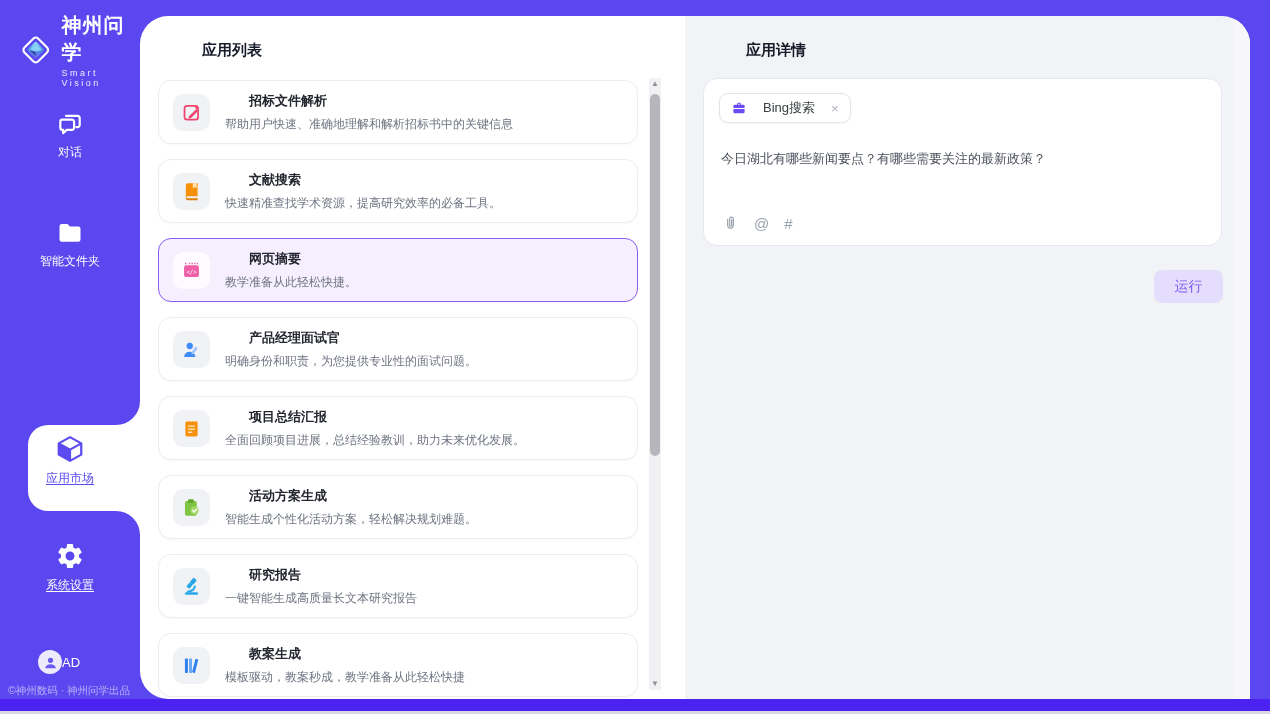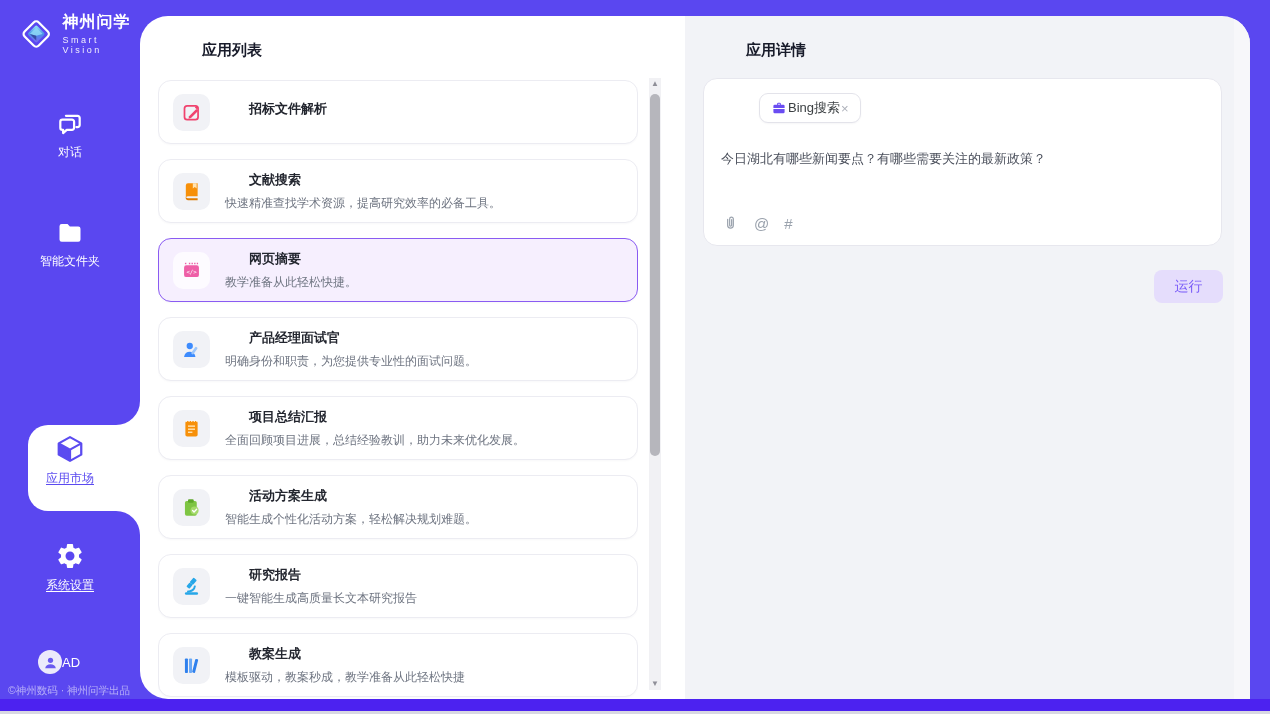--- a/index.html
+++ b/index.html
@@ -6,21 +6,21 @@
   html,body { width:1270px; height:714px; font-family:"Liberation Sans", sans-serif; }
   .stage { position:relative; width:1270px; height:714px; background:#5a47f0; overflow:hidden; }
 
   
   .bottom-bar { position:absolute; left:0; top:699px; width:1270px; height:12px; background:#4c22f0; }
   .bottom-edge { position:absolute; left:0; top:711px; width:1270px; height:3px; background:#d8d8e2; }
 
   
   .sidebar { position:absolute; left:0; top:0; width:140px; height:714px; color:#fff; }
   .logo { position:absolute; left:18px; top:12px; display:flex; align-items:center; gap:8px; }
-  .logo-name { font-size:16px; font-weight:bold; letter-spacing:1px; }
+  .logo-name { font-size:20px; font-weight:bold; letter-spacing:1px; }
   .logo-sub { font-size:9px; letter-spacing:2.5px; opacity:.9; margin-top:2px; }
   .nav-item { position:absolute; left:0; width:140px; text-align:center; cursor:pointer; z-index:3; }
   .nav-item svg { display:block; margin:0 auto 6px auto; }
   .nav-label { font-size:12px; color:#fff; }
   .nav-label.u { text-decoration:underline; text-underline-offset:2px; }
   .nav-item.active .nav-label { color:#5b4bf0; }
 
   .blob { position:absolute; left:28px; top:425px; width:112px; height:86px; background:#fff; border-radius:20px 0 0 20px; z-index:1; }
   .notch { position:absolute; left:116px; width:24px; height:24px; background:#fff; z-index:1; }
   .notch-top { top:401px; }
@@ -54,21 +54,21 @@
   
   .scrollbar { position:absolute; left:509px; top:62px; width:12px; height:612px; background:#f1f1f4; }
   .sb-arrow { position:absolute; left:0; width:12px; height:12px; font-size:8px; color:#8f8f98; text-align:center; line-height:12px; cursor:pointer; }
   .sb-up { top:0; }
   .sb-down { bottom:0; }
   .sb-thumb { position:absolute; left:1px; top:16px; width:10px; height:362px; background:#b6b6bc; border-radius:5px; cursor:pointer; }
 
   
   .detail-scroll-track { position:absolute; right:0; top:0; bottom:0; width:16px; background:#f7f7fa; }
   .detail-card { position:absolute; left:18px; top:62px; width:519px; height:168px; background:#fff; border:1px solid #e7e7ee; border-radius:14px; }
-  .tool-tag { position:absolute; left:15px; top:14px; height:30px; display:inline-flex; align-items:center; gap:1px; padding:12px 11px; background:#fff; border:1px solid #e3e3ea; border-radius:9px; box-shadow:0 1px 2px rgba(30,30,60,.04);margin-left:40px; }
+  .tool-tag { position:absolute; left:15px; top:14px; height:30px; display:inline-flex; align-items:center; gap:16px; padding:12px 11px; background:#fff; border:1px solid #e3e3ea; border-radius:9px; box-shadow:0 1px 2px rgba(30,30,60,.04); }
   .tool-tag-label { font-size:13px; color:#3c4043; }
   .tool-tag-close { font-size:13px; color:#adb1ba; cursor:pointer; line-height:1; }
   .question { position:absolute; left:17px; top:71px; width:480px; font-size:13px; color:#4a4f5b; }
   .composer-icons { position:absolute; left:18px; top:136px; display:flex; align-items:center; gap:15px; color:#9aa2ad; }
   .composer-symbol { font-size:15px; color:#9aa2ad; cursor:pointer; }
   .run-button { position:absolute; right:27px; top:254px; width:69px; height:33px; background:#e5ddfc; border:none; border-radius:8px; font-size:14px; color:#7a5cf8; cursor:pointer; font-family:"Liberation Sans",sans-serif; }
 </style>
 </head>
 <body>
 
@@ -156,20 +156,21 @@
         <div class="card">
           <div class="tile">
             <svg width="21" height="21" viewBox="0 0 24 24">
               <rect x="4" y="4.5" width="15.5" height="15.5" rx="3" fill="none" stroke="#f0436e" stroke-width="2"></rect>
               <path d="M9.2 16.2l8.3-8.3 2.2 2.2-8.3 8.3-2.8.6z" fill="#f0436e"></path>
               <path d="M15.8 6.2l2-2 2.2 2.2-2 2z" fill="#f0436e"></path>
             </svg>
           </div>
           <div class="card-text">
             <div class="card-title">招标文件解析</div>
+            <div class="card-desc">帮助用户快速、准确地理解和解析招标书中的关键信息</div>
           </div>
         </div>
 
         <div class="card">
           <div class="tile">
             <svg width="21" height="21" viewBox="0 0 24 24">
               <path d="M5.5 5A2.5 2.5 0 0 1 8 2.5h11v15H8A2.5 2.5 0 0 0 5.5 20z" fill="#f79009"></path>
               <path d="M5.5 20A2.5 2.5 0 0 0 8 22h11v-2.3H8c-.9 0-1.7-.3-2.5-1z" fill="#e07c00"></path>
               <path d="M13.5 2.5v6l2.2-1.6 2.2 1.6v-6z" fill="#ffe3b3"></path>
             </svg>

